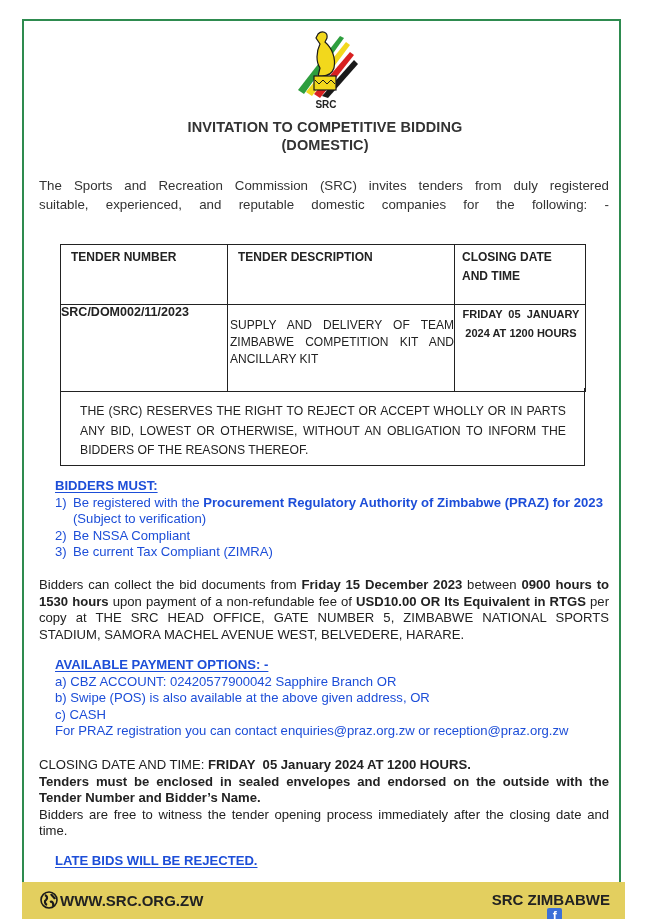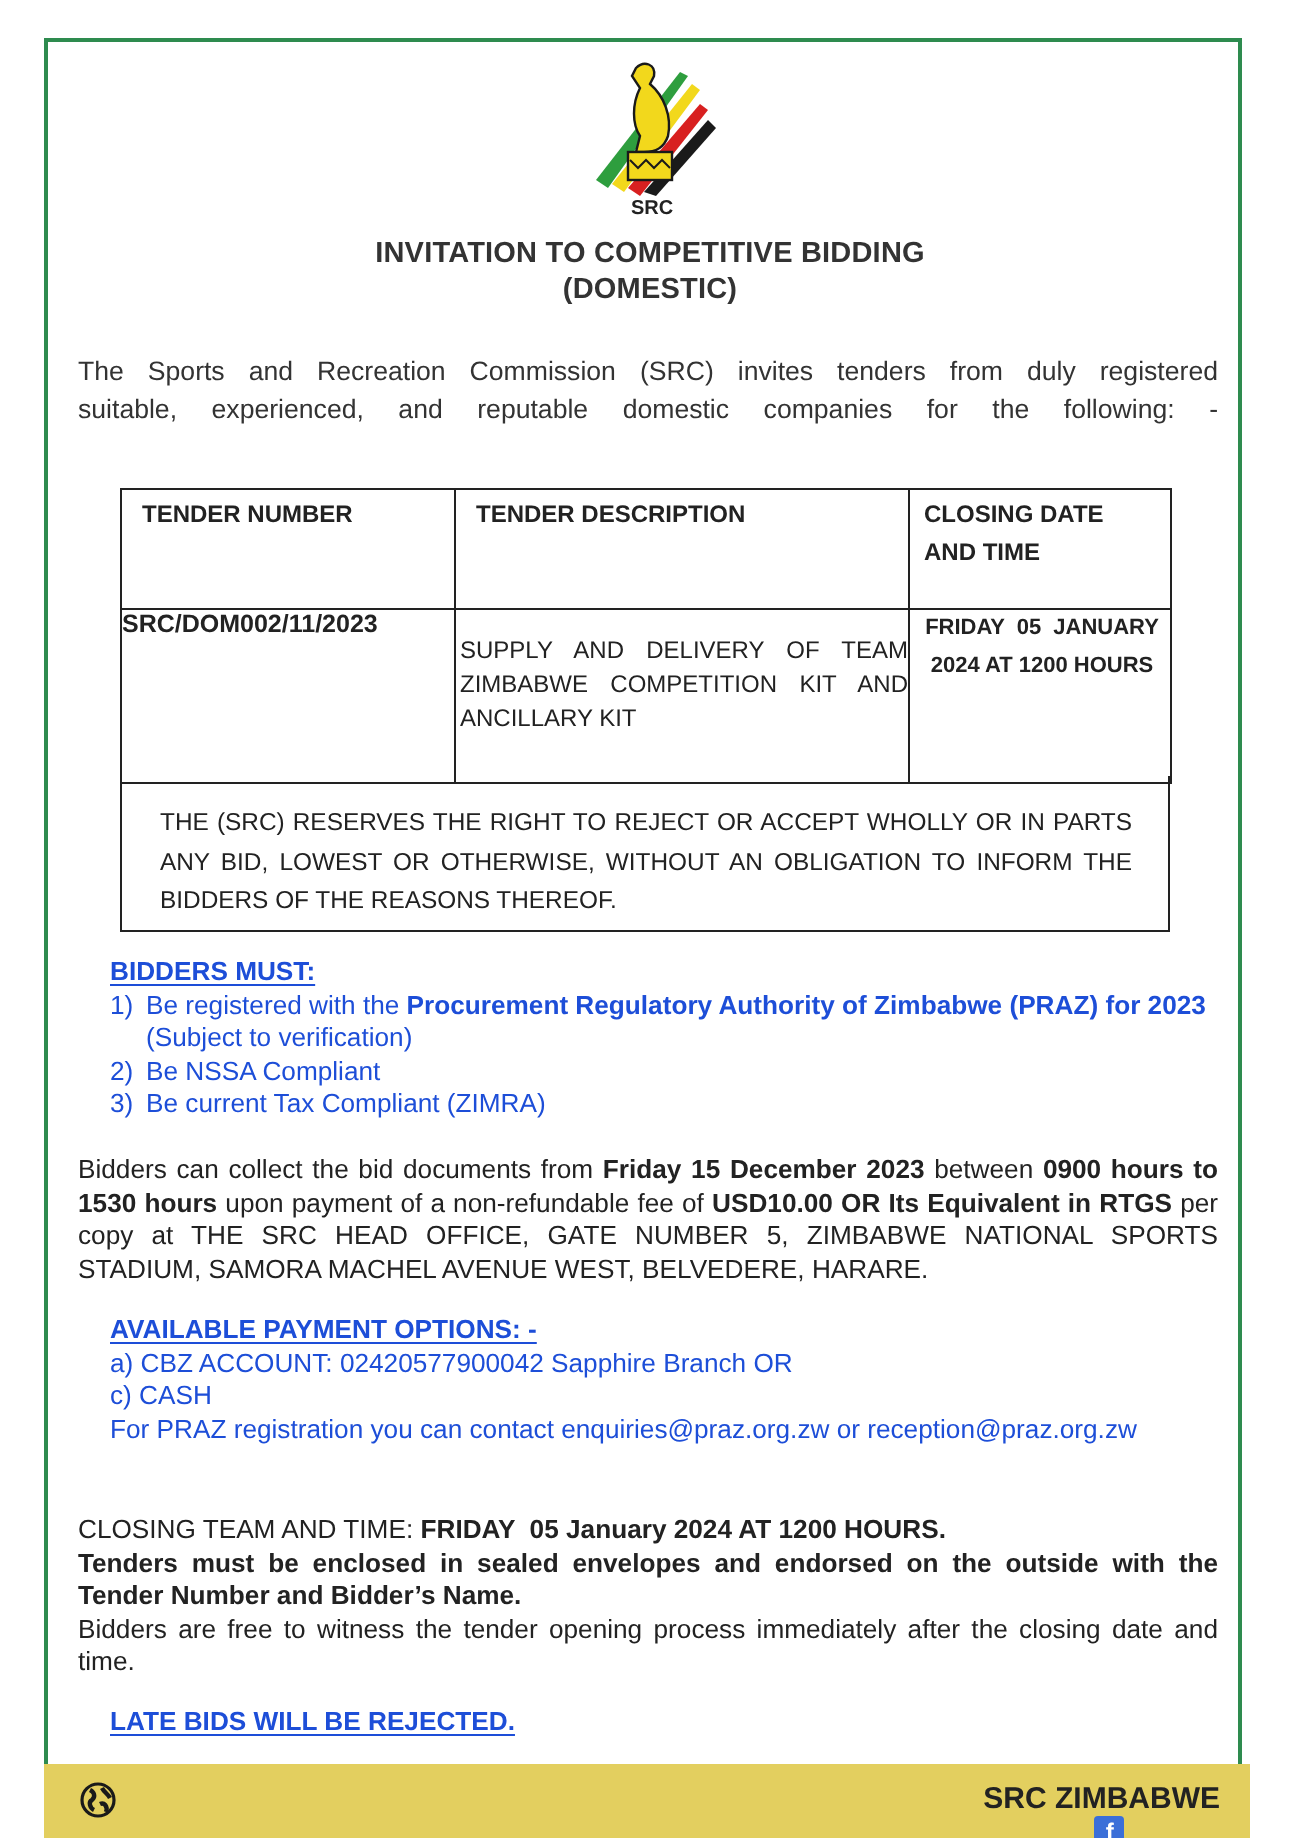--- a/index.html
+++ b/index.html
@@ -127,40 +127,42 @@
     <span class="marker">3)</span>
     <span>Be current Tax Compliant (ZIMRA)</span>
   </div>
 </div>
 
 <div class="para" style="top:577px"><span>Bidders can collect the bid documents from </span><b>Friday 15 December 2023</b><span> between </span><b>0900 hours to 1530 hours</b><span> upon payment of a non-refundable fee of </span><b>USD10.00 OR Its Equivalent in RTGS</b><span> per copy at THE SRC HEAD OFFICE, GATE NUMBER 5, ZIMBABWE NATIONAL SPORTS STADIUM, SAMORA MACHEL AVENUE WEST, BELVEDERE, HARARE.</span></div>
 
 <div class="section" style="top:657px">
   <div class="heading">AVAILABLE PAYMENT OPTIONS: -</div>
   <div>a) CBZ ACCOUNT: 02420577900042 Sapphire Branch OR</div>
+  <div>b) Swipe (POS) is also available at the above given address, OR</div>
   <div>c) CASH</div>
   <div>For PRAZ registration you can contact enquiries@praz.org.zw or reception@praz.org.zw</div>
 </div>
 
 <div class="para" style="top:757px">
-  <div><span>CLOSING TEAM AND TIME: </span><b style="white-space:pre">FRIDAY  05 January 2024 AT 1200 HOURS.</b></div>
+  <div><span>CLOSING DATE AND TIME: </span><b style="white-space:pre">FRIDAY  05 January 2024 AT 1200 HOURS.</b></div>
   <div><b>Tenders must be enclosed in sealed envelopes and endorsed on the outside with the Tender Number and Bidder’s Name.</b></div>
   <div>Bidders are free to witness the tender opening process immediately after the closing date and time.</div>
 </div>
 
 <div class="section" style="top:853px">
   <span class="heading">LATE BIDS WILL BE REJECTED.</span>
 </div>
 
 <div class="footer">
   <div class="footer-left">
     <svg width="18" height="18" viewBox="0 0 18 18">
       <circle cx="9" cy="9" r="8" fill="#e3cf5f" stroke="#1a1a1a" stroke-width="1.6"></circle>
       <path d="M5 4 C7 5 8 7 6 9 C4 10 5 13 7 14 M11 3 C12 5 14 6 15 8 M10 11 C12 10 14 12 13 15" fill="none" stroke="#1a1a1a" stroke-width="2.2"></path>
     </svg>
+    <span style="margin-left:2px">WWW.SRC.ORG.ZW</span>
   </div>
   <div class="footer-right">
     <span style="margin-right:3px">SRC ZIMBABWE</span>
     <span class="soc fb">f</span>
     <span class="soc x">𝕏</span>
     <span class="soc li">in</span>
     <span class="soc ig">◎</span>
     <span class="soc yt">▶</span>
   </div>
 </div>

